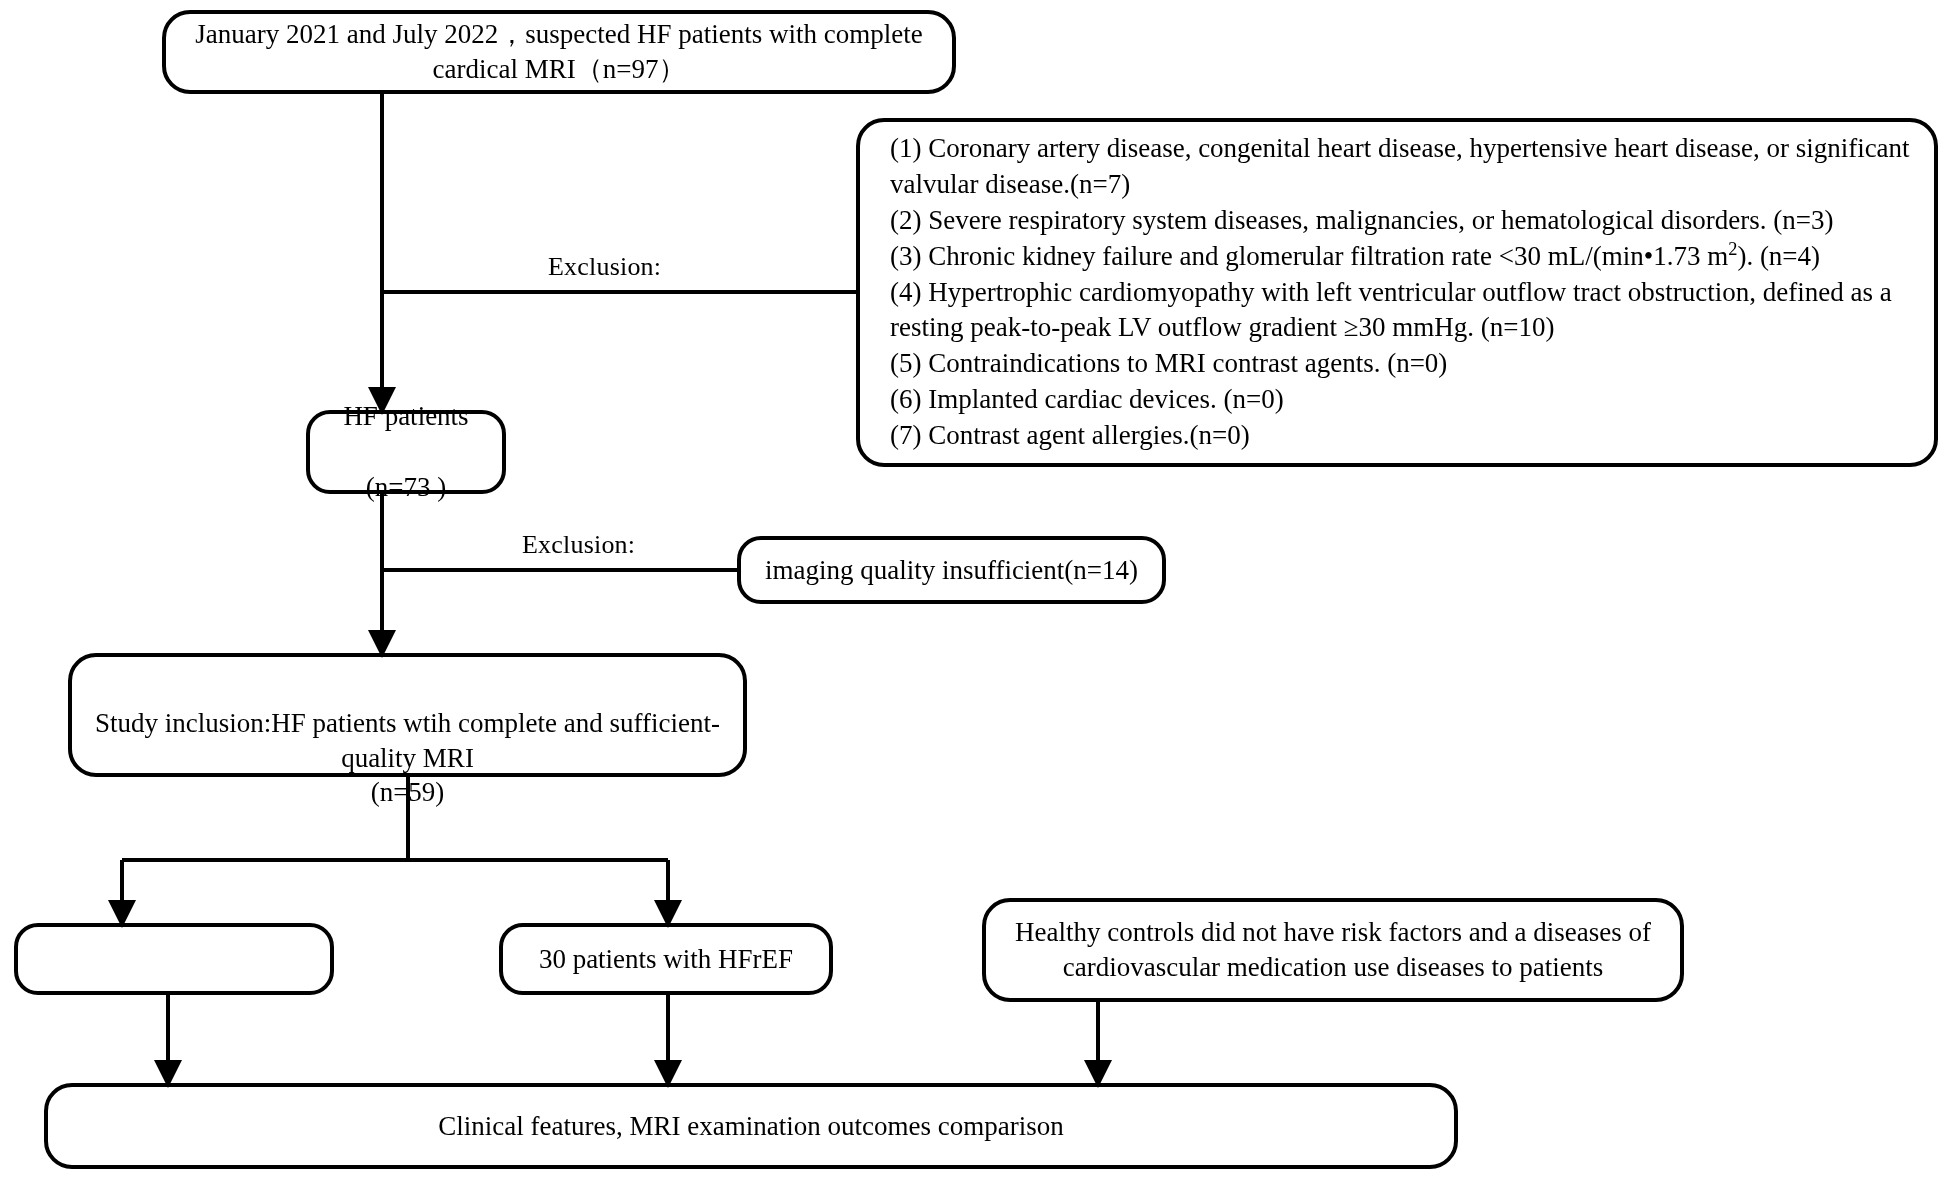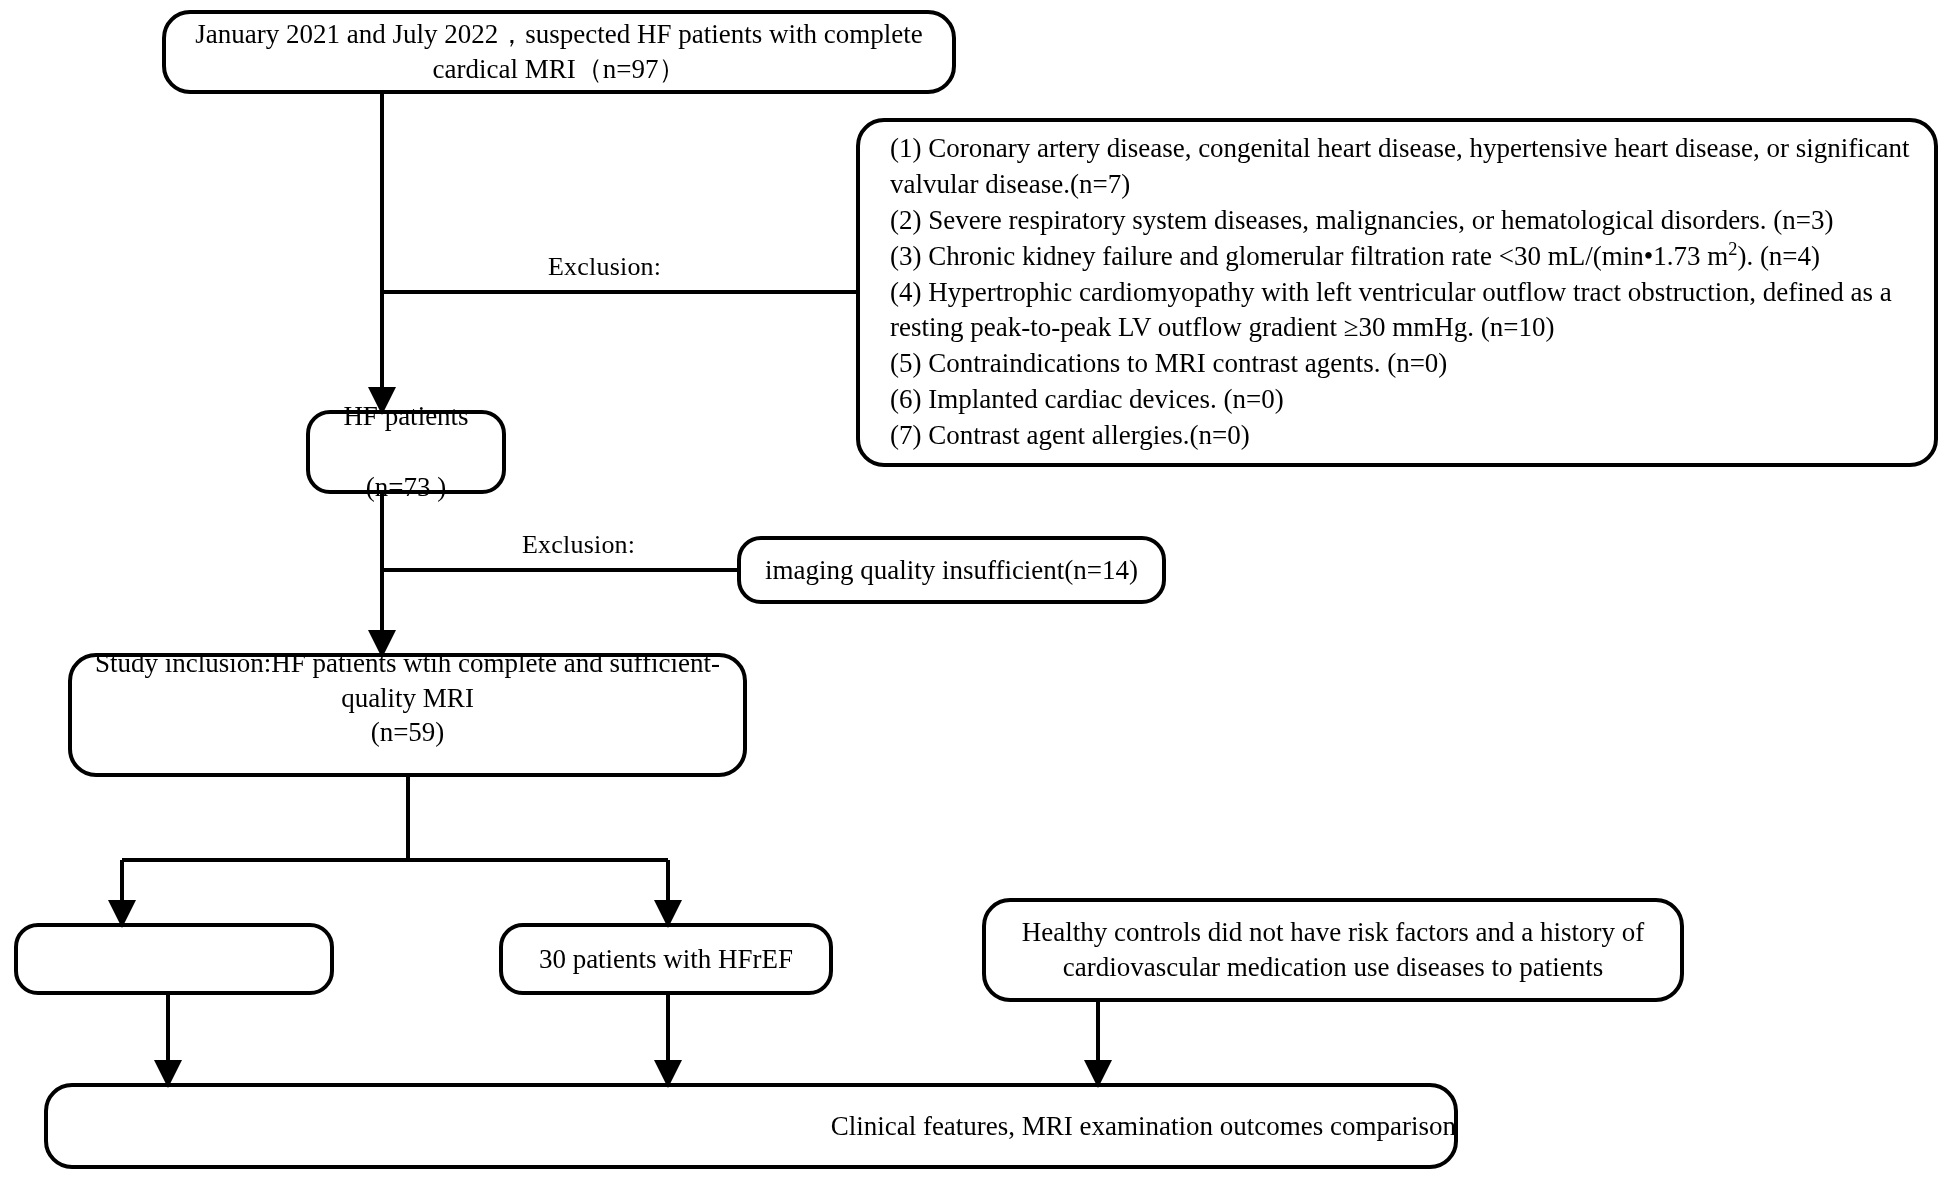--- a/index.html
+++ b/index.html
@@ -129,37 +129,37 @@
 
   <div class="node-text center" style="left:308px; top:412px; width:196px; height:80px;gap:36px;">
     <span class="ln">HF patients</span>
     <span class="ln">(n=73 )</span>
   </div>
 
   <div class="node-text center" style="left:739px; top:538px; width:425px; height:64px;">
     <span class="ln">imaging quality insufficient(n=14)</span>
   </div>
 
-  <div class="node-text center" style="left:70px; top:638px; width:675px; height:120px;">
+  <div class="node-text center" style="left:70px; top:690px; width:675px; height:120px;justify-content:flex-end;">
     <span class="ln">Study inclusion:HF patients wtih complete and sufficient-</span>
     <span class="ln">quality MRI</span>
     <span class="ln">(n=59)</span>
   </div>
 
 
   <div class="node-text center" style="left:501px; top:925px; width:330px; height:68px;">
     <span class="ln">30 patients with HFrEF</span>
   </div>
 
   <div class="node-text center" style="left:984px; top:900px; width:698px; height:100px;">
-    <span class="ln">Healthy controls did not have risk factors and a history of</span>
+    <span class="ln">Healthy controls did not have risk factors and a diseases of</span>
     <span class="ln">cardiovascular medication use diseases to patients</span>
   </div>
 
-  <div class="node-text center" style="left:46px; top:1085px; width:1410px; height:82px;align-items:flex-end;">
+  <div class="node-text center" style="left:46px; top:1085px; width:1410px; height:82px;">
     <span class="ln">Clinical features, MRI examination outcomes comparison</span>
   </div>
 
   <div class="edge-label" style="left:548px; top:252px;">Exclusion:</div>
 
   <div class="edge-label" style="left:522px; top:530px;">Exclusion:</div>
 
 </div>
 
 </body></html>

